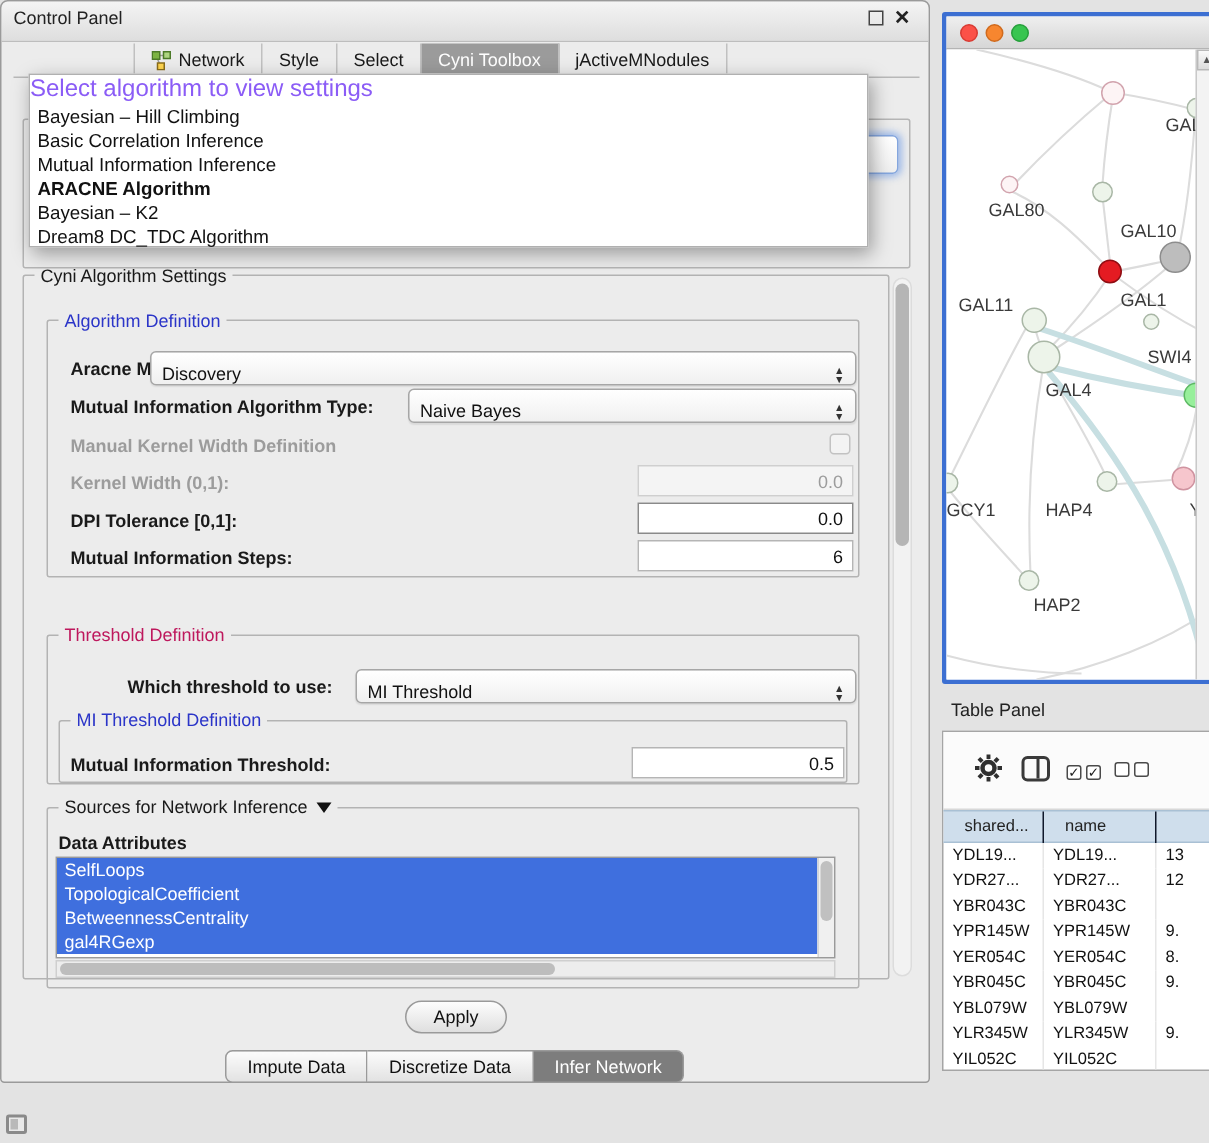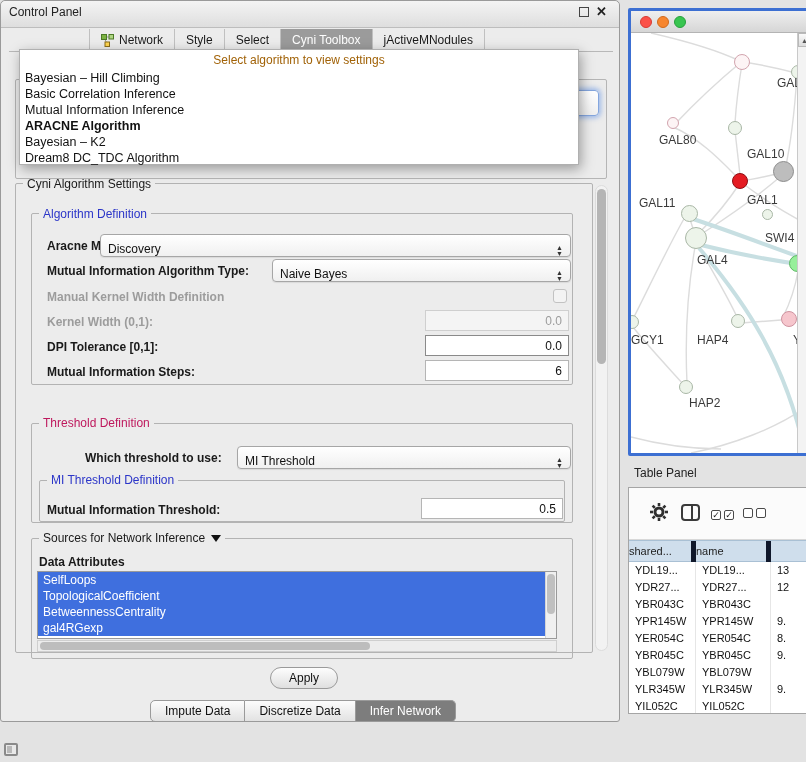--- a/index.html
+++ b/index.html
@@ -29,21 +29,21 @@
   .win-close{position:absolute;left:595px;top:3px;font-size:13px;font-weight:bold;color:#222}
 
   .tabbar{position:absolute;left:88px;top:28px;display:flex;align-items:stretch;height:22px}
   .tab{display:flex;align-items:center;gap:5px;padding:0 11px;font-size:12px;border-right:1px solid #c0c0c0;color:#1a1a1a}
   .tab:first-child{border-left:1px solid #c0c0c0}
   .tab.active{background:#9b9b9b;color:#fff}
   .tab-underline{position:absolute;left:8px;top:50px;width:604px;border-top:1px solid #b8b8b8}
 
   
   #algo-popup{position:absolute;left:18px;top:48px;width:560px;height:116px;background:#fff;border:1px solid #b0b0b0;box-shadow:2px 4px 12px rgba(0,0,0,.35);z-index:50}
-  .dd-ph{height:20px;line-height:20px;text-align:center;color:#a16207;font-size:12px}
+  .dd-ph{height:20px;line-height:20px;text-align:left;color:#8b5cf6;font-size:16px}
   .dd-item{height:16px;line-height:16px;padding:0 5px;font-size:12.5px;white-space:nowrap}
   .dd-item.bold{font-weight:bold}
 
   #algo-combo{position:absolute;left:28px;top:89px;width:570px;height:26px;border-radius:4px;background:linear-gradient(#fff,#efefef);border:1px solid #84a6de;box-shadow:0 0 5px 2px rgba(96,146,230,.55);z-index:10}
   #algo-grp-hint{position:absolute;left:14px;top:78px;width:592px;height:100px;border:1px solid #b5b5b5;border-radius:2px;z-index:5}
 
   
   .vscroll{position:absolute;background:#f2f2f2;border:1px solid #dcdcdc;border-radius:7px}
   .vscroll .thumb{position:absolute;left:1px;right:1px;background:#b5b5b5;border-radius:6px}
   .hscroll{position:absolute;background:#ededed;border:1px solid #cfcfcf}
@@ -83,21 +83,21 @@
   .net-vscroll .btn-up{position:absolute;left:0;top:0;width:13px;height:14px;background:linear-gradient(#fafafa,#dcdcdc);border:1px solid #b9b9b9;font-size:7px;text-align:center;line-height:13px;color:#555}
 
   
   #table-title{position:absolute;left:634px;top:466px;font-size:12px;color:#222}
   #tablewin{position:absolute;left:628px;top:487px;width:186px;height:227px;background:#fff;border:1px solid #a5a5a5}
   .tbar{position:absolute;left:0;top:0;right:0;height:52px;background:#fbfbfb;border-bottom:1px solid #d8d8d8}
   .col-icon{position:absolute;width:19px;height:17px;border:2px solid #3a3a3a;border-radius:4px}
   .col-icon:before{content:"";position:absolute;left:50%;top:0;bottom:0;border-left:2px solid #3a3a3a}
   .mini-chk{display:inline-block;width:10px;height:10px;border:1.5px solid #4a4a4a;border-radius:2px;font-size:9px;line-height:8px;text-align:center;color:#222;margin-right:3px;background:#fff}
   .thead{position:absolute;left:0;top:52px;right:0;height:22px;display:grid;grid-template-columns:67px 75px 1fr;background:#cfdeec;border-top:1px solid #a9c0d4;border-bottom:1px solid #a9c0d4;font-size:11px;align-items:center}
-  .thead span{padding-left:0;border-right:5px solid #0f172a;height:100%;line-height:21px;color:#222}
+  .thead span{padding-left:14px;border-right:1px solid #0f172a;height:100%;line-height:21px;color:#222}
   .tbody{position:absolute;left:0;top:74px;right:0;bottom:0;overflow:hidden}
   .trow{display:grid;grid-template-columns:67px 75px 1fr;height:17px;align-items:center;font-size:11px;color:#111}
   .trow span{padding-left:6px;border-right:1px solid #e6e6e6;height:100%;line-height:17px;white-space:nowrap;overflow:hidden}
 
   #corner-icon{position:absolute;left:4px;top:743px;width:14px;height:13px;border:2px solid #8a8a8a;border-radius:2px;background:#e9e9e9}
   #corner-icon:before{content:"";position:absolute;left:1px;top:1px;width:5px;height:7px;background:#b9b9b9}
 </style>
 </head>
 <body>
 

